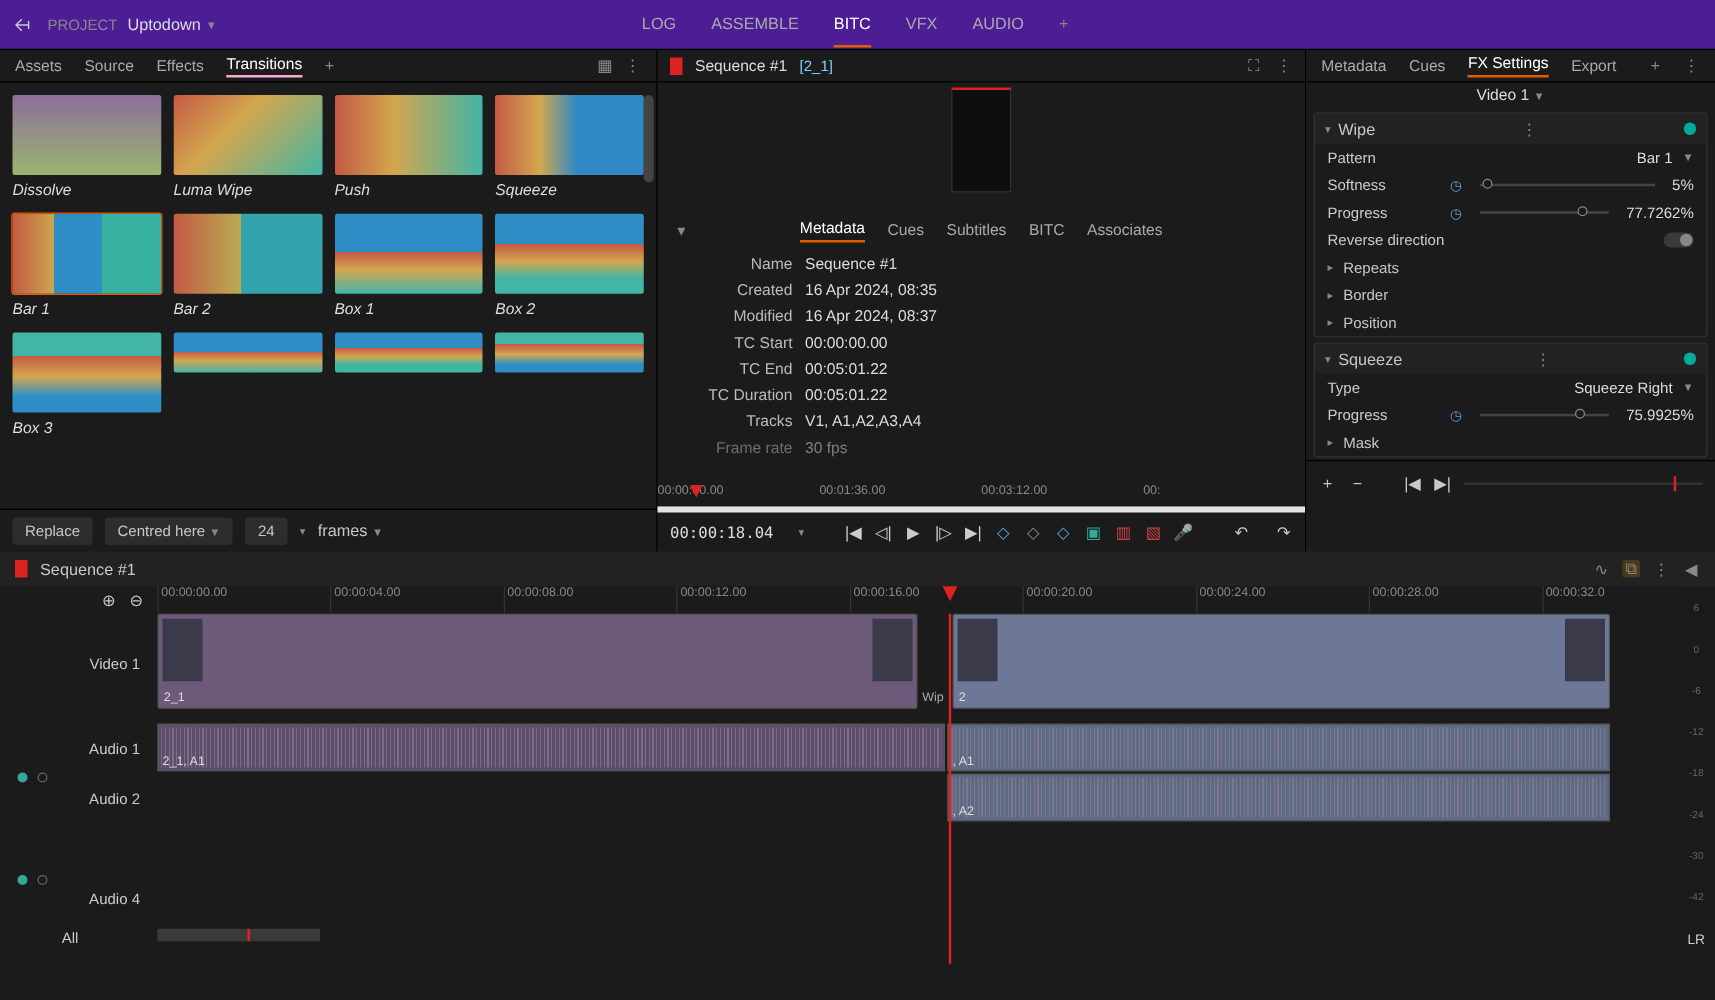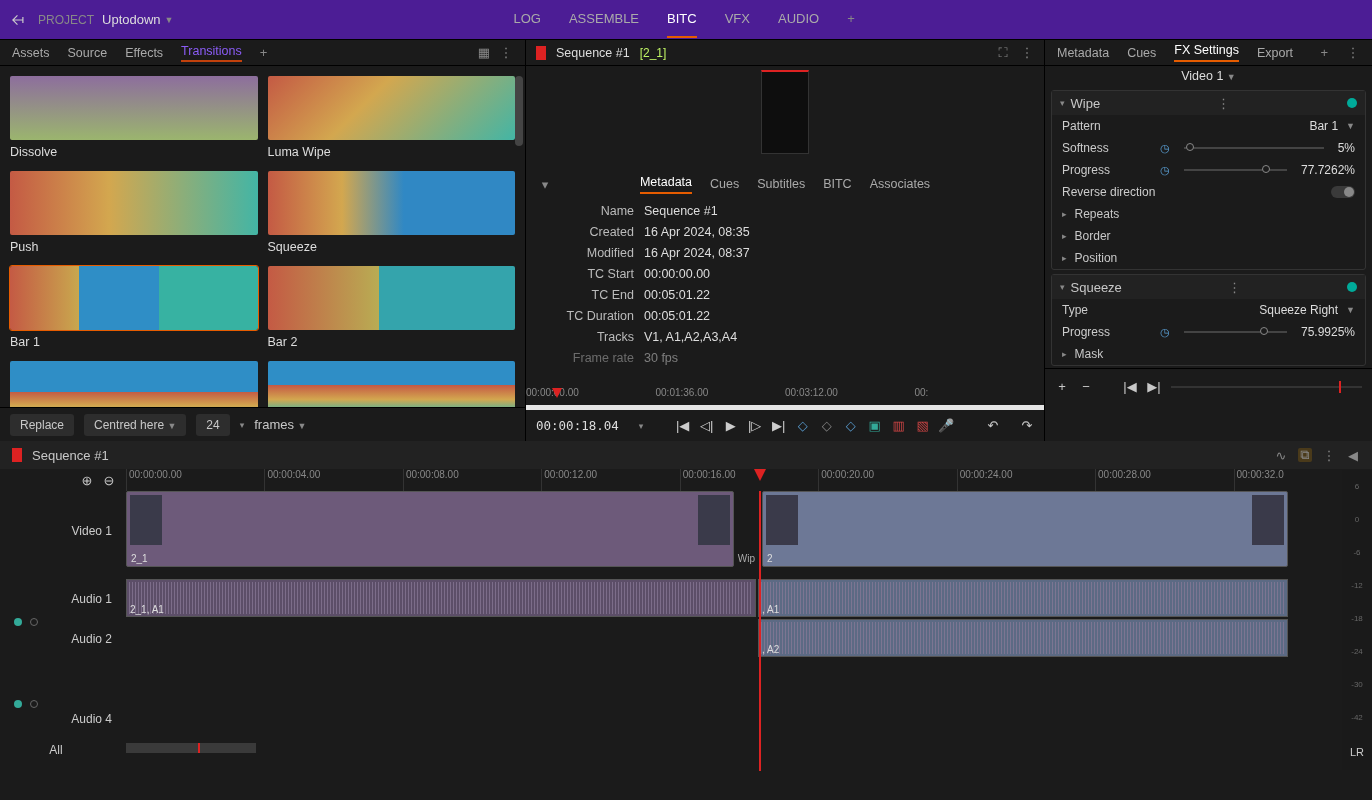--- a/index.html
+++ b/index.html
@@ -11,24 +11,24 @@
 .chev { font-size: 9px; color: #888; }
 .main-tabs { display: flex; gap: 28px; margin-left: 340px; }
 .main-tab { color: #aaa; font-size: 13px; padding: 10px 0; cursor: pointer; }
 .main-tab.active { color: #fff; border-bottom: 2px solid #e65c00; }
 .add-tab { color: #888; cursor: pointer; }
 
 .workspace { height: 401px; display: flex; }
 .left-panel { width: 525px; background: #1b1b1b; display: flex; flex-direction: column; }
 .lp-tabs { height: 26px; display: flex; align-items: center; padding: 0 12px; gap: 18px; border-bottom: 1px solid #000; }
 .lp-tab { color: #aaa; font-size: 12.5px; cursor: pointer; }
-.lp-tab.active { color: #8b5cf6; border-bottom: 2px solid #c2410c; padding-bottom: 2px; }
+.lp-tab.active { color: #ffffff; border-bottom: 2px solid #f9a8d4; padding-bottom: 2px; }
 .lp-icons { margin-left: auto; display: flex; gap: 8px; color: #888; }
 .lp-grid-wrap { flex: 1; overflow: hidden; padding: 10px 10px 0 10px; position: relative; }
-.lp-grid { display: grid; grid-template-columns: repeat(2,1fr); gap: 12px 10px; }
+.lp-grid { display: grid; grid-template-columns: repeat(4,1fr); gap: 12px 10px; font-style: italic; }
 .trans-item { cursor: pointer; }
 .trans-thumb { height: 64px; border-radius: 2px; background: linear-gradient(135deg,#c7604a,#d7a84a 40%,#3c9f9c); }
 .trans-item.selected .trans-thumb { outline: 1px solid #e65c00; }
 .trans-label { margin-top: 5px; font-size: 12.5px; color: #ddd; }
 .tg1 { background: linear-gradient(180deg,#8d6e9d,#9bb56e); }
 .tg2 { background: linear-gradient(135deg,#c45a44,#d3a74f 40%,#43b5a5); }
 .tg3 { background: linear-gradient(90deg,#c45a44,#d3a74f 40%,#43b5a5); }
 .tg4 { background: linear-gradient(90deg,#c45a44,#d3a74f 30%,#3088c4 55%,#3088c4); }
 .tg5 { background: linear-gradient(90deg,#c45a44,#c9a84e 28%,#2f8ec6 28%,#2f8ec6 60%,#37b2a2 60%); }
 .tg6 { background: linear-gradient(90deg,#c45a44,#b9ac53 45%,#34a4ac 45%); }
@@ -36,21 +36,21 @@
 .tg8 { background: linear-gradient(180deg,#2f8ec6 38%,#c45a44 38%,#d3a74f 60%,#43b5a5 80%); }
 .tg9 { background: linear-gradient(180deg,#43b5a5 30%,#c45a44 30%,#d3a74f 55%,#2f8ec6 80%); }
 .lp-scroll { position: absolute; right: 2px; top: 10px; width: 8px; height: 70px; background: #444; border-radius: 4px; }
 .lp-bottom { height: 34px; display: flex; align-items: center; padding: 0 10px; gap: 10px; border-top: 1px solid #000; }
 .pill { background: #2d2d2d; padding: 4px 10px; border-radius: 3px; font-size: 12px; cursor: pointer; }
 
 .center-panel { width: 520px; background: #1b1b1b; border-left: 1px solid #000; border-right: 1px solid #000; display: flex; flex-direction: column; }
 .cp-header { height: 26px; display: flex; align-items: center; padding: 0 10px; gap: 10px; border-bottom: 1px solid #000; }
 .seq-flag { width: 10px; height: 14px; background: #d22; }
 .seq-name { color: #ddd; font-size: 12.5px; }
-.seq-sub { color: #bef264; font-size: 12px; }
+.seq-sub { color: #7dd3fc; font-size: 12px; }
 .cp-hicons { margin-left: auto; display: flex; gap: 10px; color: #888; }
 .cp-viewer { height: 104px; display: flex; justify-content: center; align-items: flex-start; padding-top: 4px; }
 .viewer-box { width: 48px; height: 84px; border: 1px solid #333; border-top: 2px solid #d22; background: #0e0e0e; }
 .cp-midtabs { height: 28px; display: flex; align-items: center; padding: 0 12px; gap: 18px; justify-content: center; position: relative; }
 .cp-midtabs .chev-down { position: absolute; left: 12px; color: #888; }
 .mt-tab { font-size: 12.5px; color: #aaa; cursor: pointer; }
 .mt-tab.active { color: #fff; border-bottom: 2px solid #e65c00; padding-bottom: 3px; }
 .meta-table { flex: 1; overflow: hidden; padding: 2px 18px 0 8px; }
 .meta-row { display: flex; height: 21px; align-items: center; font-size: 12.5px; }
 .meta-k { width: 100px; text-align: right; color: #bbb; margin-right: 10px; }

